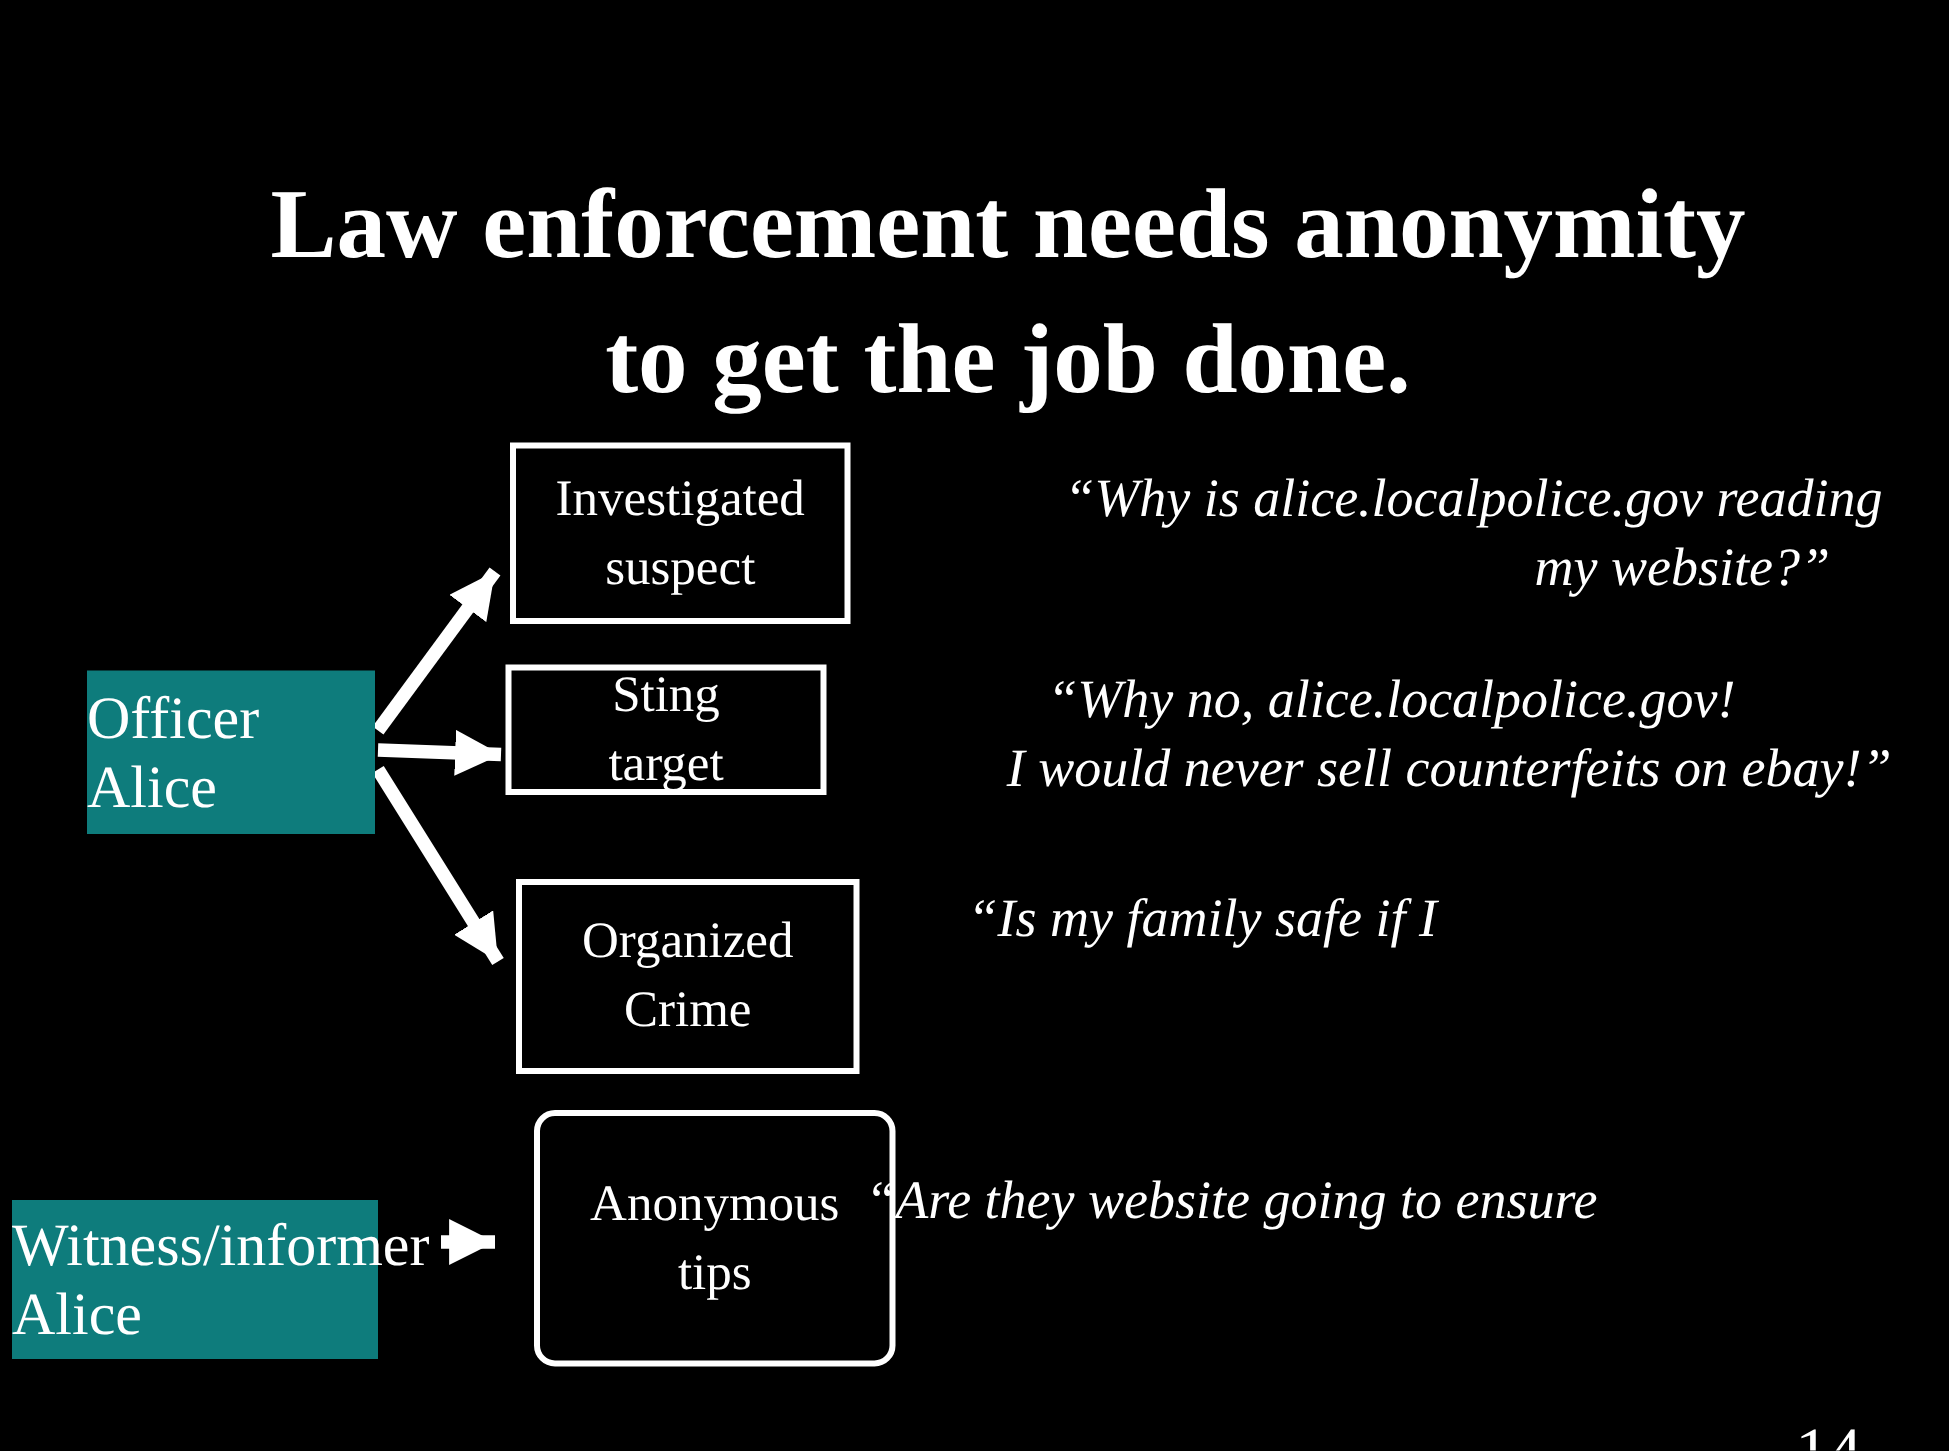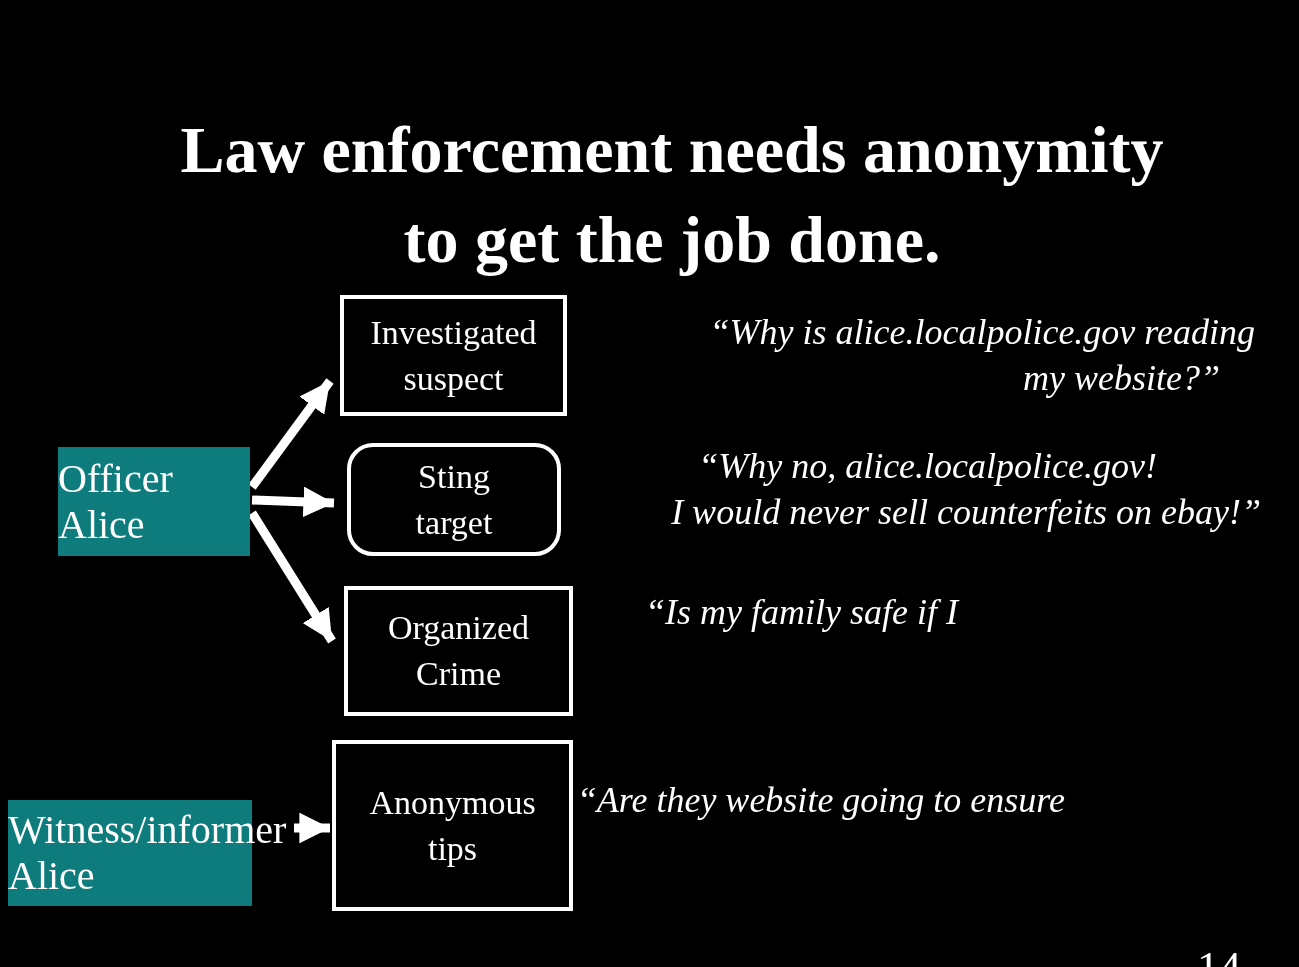--- a/index.html
+++ b/index.html
@@ -46,23 +46,23 @@
     border: 4px solid var(--border, #fff);
     display: flex;
     flex-direction: column;
     align-items: center;
     justify-content: center;
     text-align: center;
     font-size: 34px;
     line-height: 46px;
   }
   .box-investigated { left: 340px; top: 258px; width: 227px; height: 121px; }
-  .box-sting        { left: 347px; top: 406px; width: 214px; height: 113px; border-radius: 26px; }
+  .box-sting        { left: 337px; top: 406px; width: 214px; height: 87px; }
   .box-organized    { left: 344px; top: 549px; width: 229px; height: 130px; }
-  .box-anonymous    { left: 332px; top: 703px; width: 241px; height: 171px; }
+  .box-anonymous    { left: 356px; top: 703px; width: 241px; height: 171px; border-radius: 14px; }
   .abox {
     position: absolute;
     box-sizing: border-box;
     background: var(--teal, #0E7C7C);
     display: flex;
     flex-direction: column;
     align-items: flex-start;
     justify-content: center;
     text-align: center;
     font-size: 40px;

